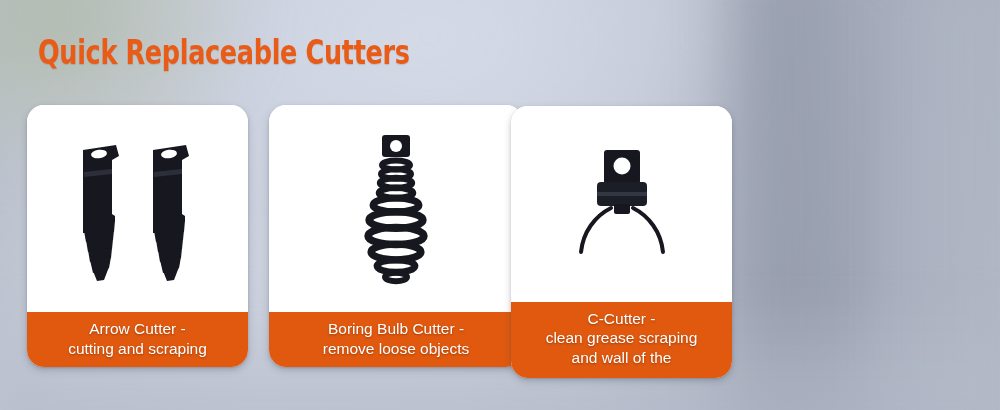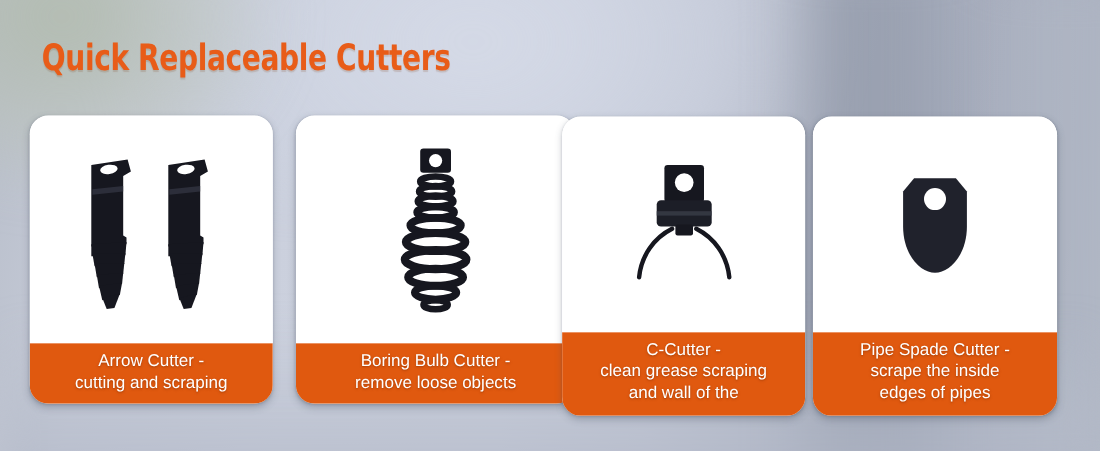--- a/index.html
+++ b/index.html
@@ -230,26 +230,15 @@
             <path d="M54 72 C 38 80, 26 96, 24 116"></path>
             <path d="M76 72 C 92 80, 104 96, 106 116"></path>
           </g>
         </svg>
       </div>
       <div class="card-caption">C-Cutter -
 clean grease scraping
 and wall of the</div>
     </div>
 
-    <div class="card card-4">
-      <div class="card-media">
-        <svg class="art art-spade" viewBox="0 0 110 100">
-          <path d="M36 8 L74 8 L84 20 L84 52 C84 78, 68 94, 55 94 C42 94, 26 78, 26 52 L26 20 Z" fill="#20222c"></path>
-          <circle cx="55" cy="27" r="10" fill="#ffffff"></circle>
-        </svg>
-      </div>
-      <div class="card-caption">Pipe Spade Cutter -
-scrape the inside
-edges of pipes</div>
-    </div>
 
   </div>
 </div>
 
 </body></html>

